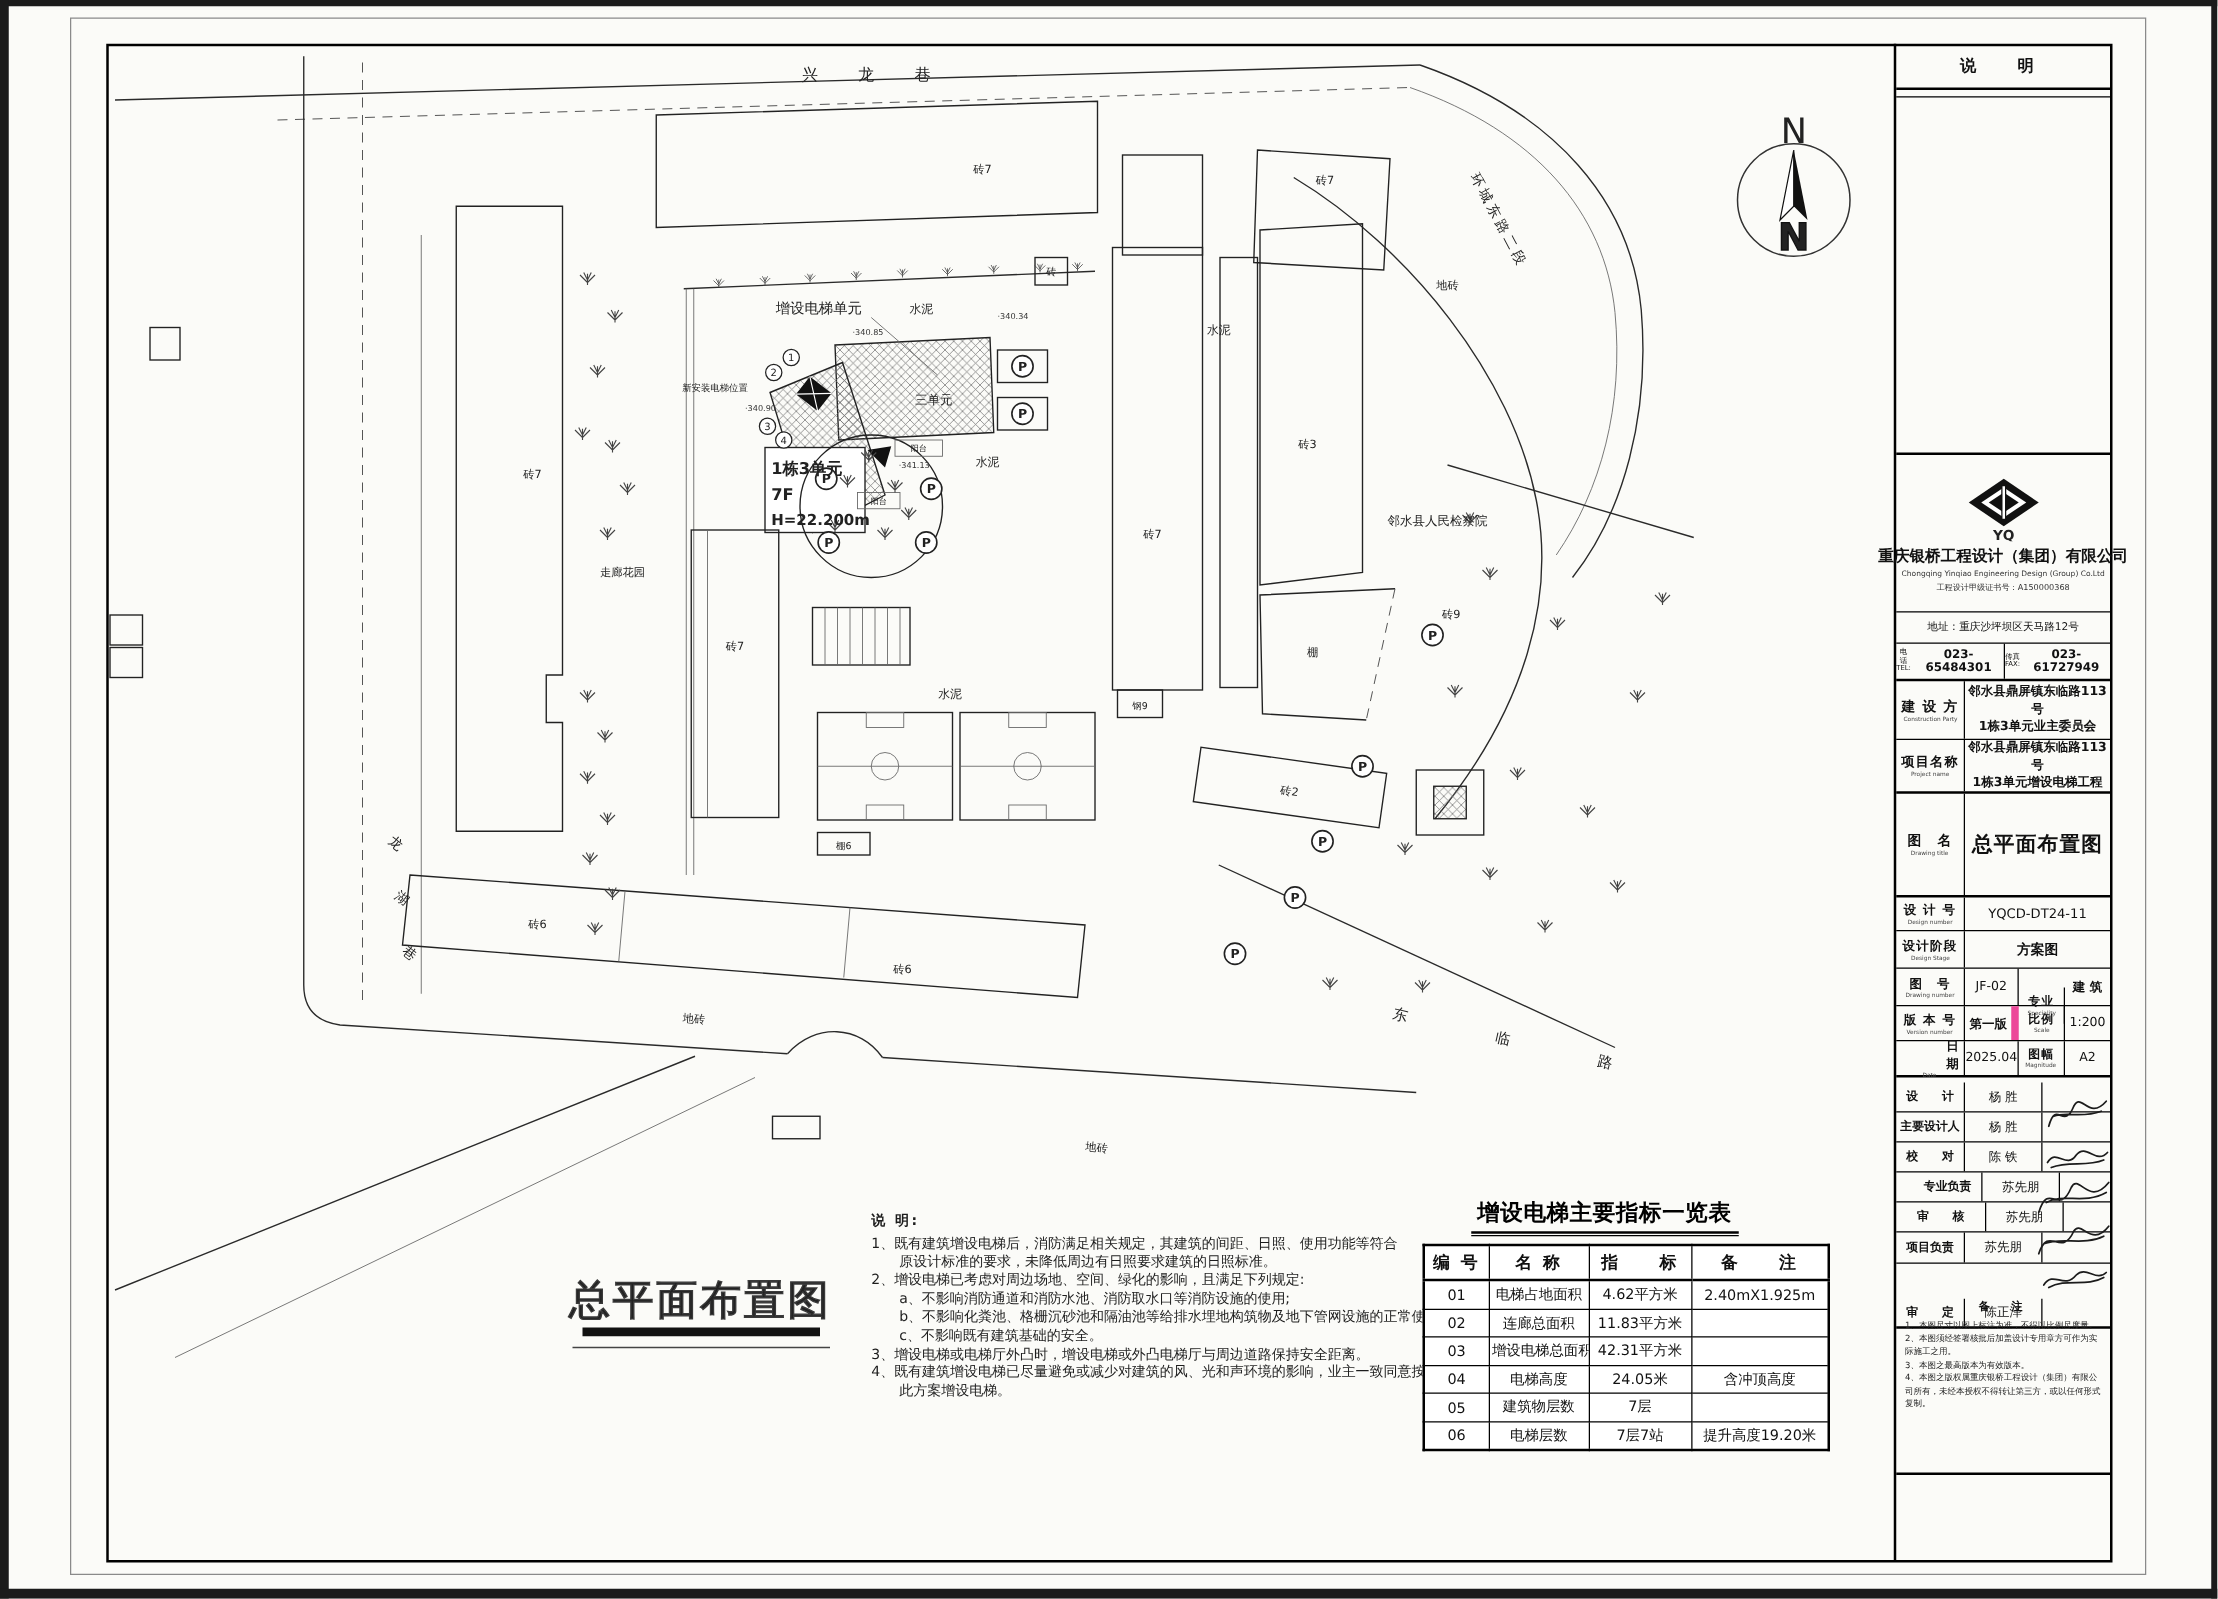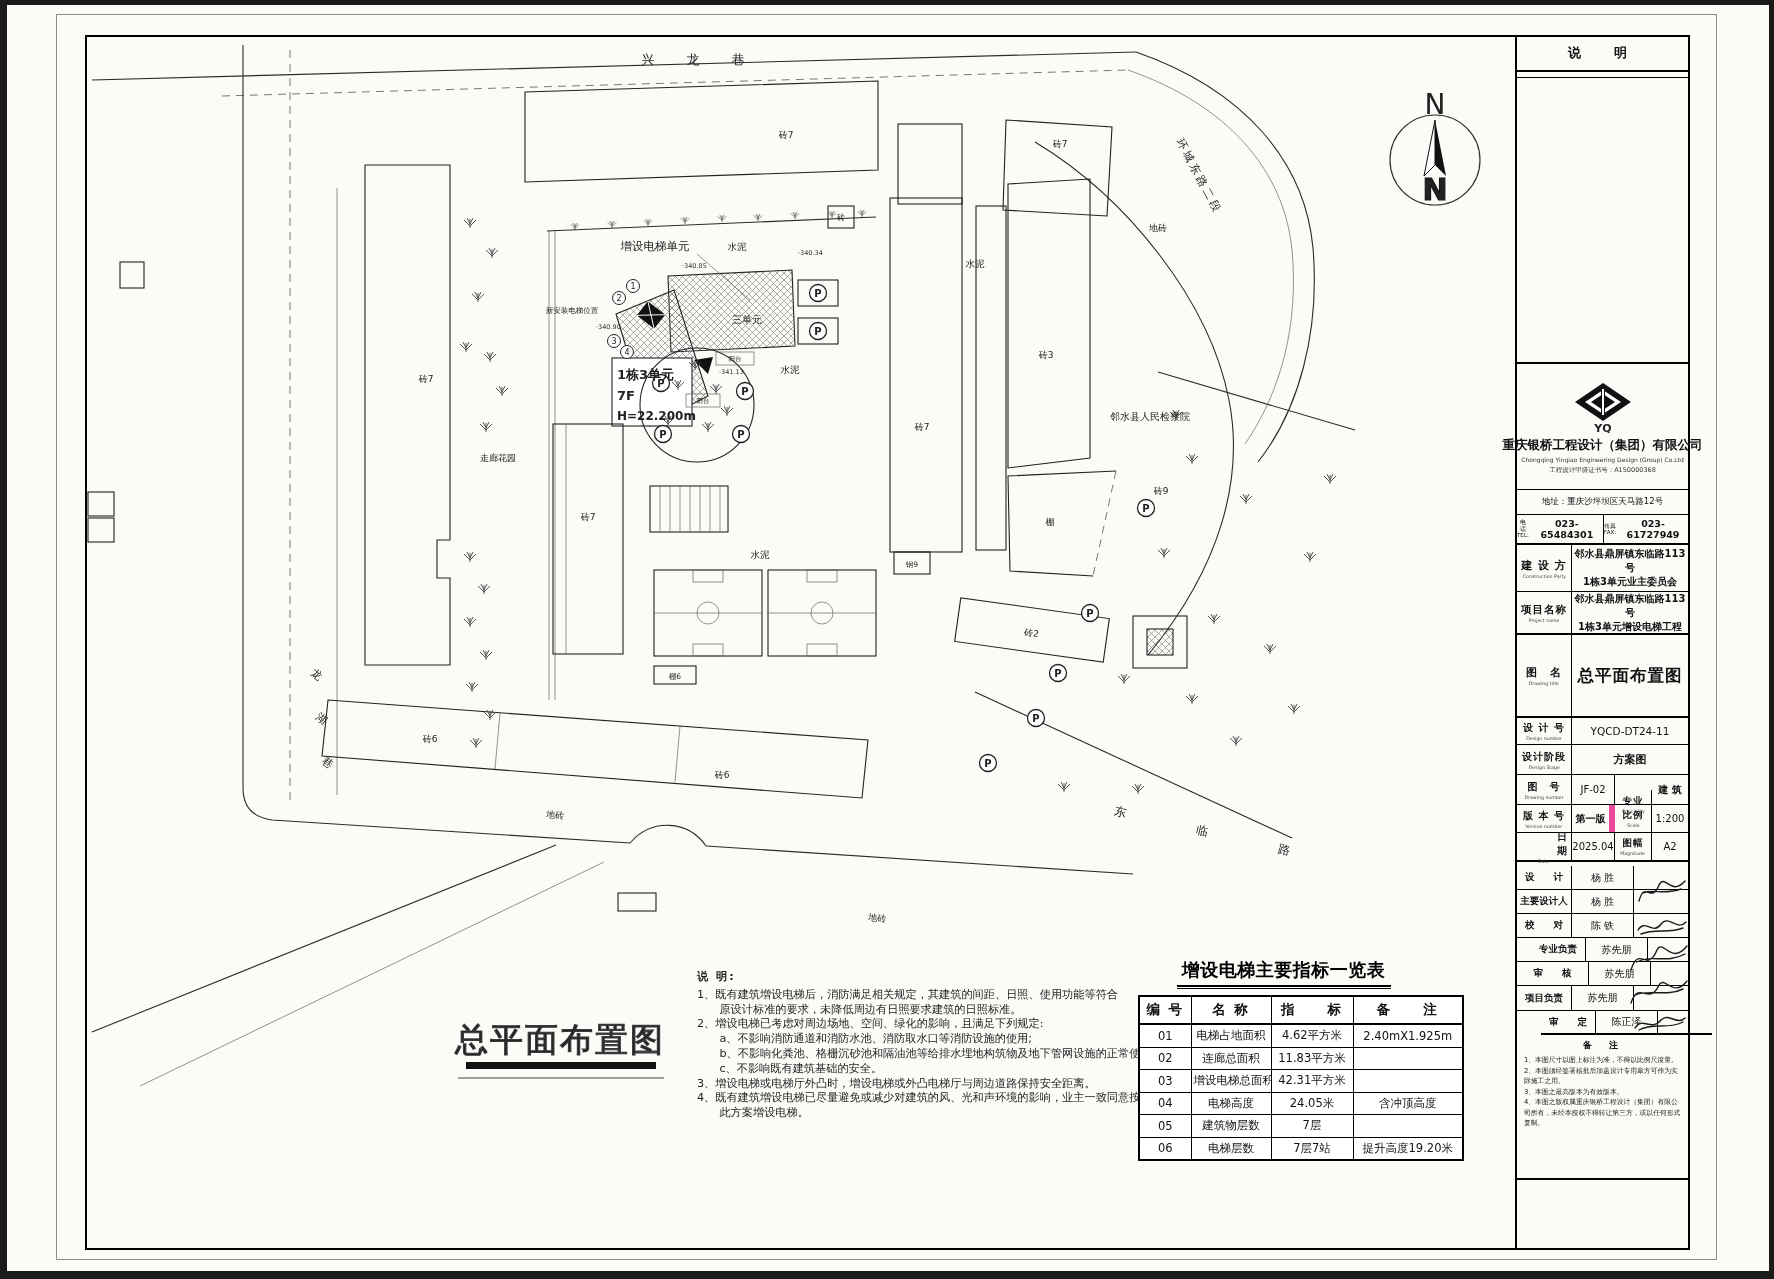--- a/index.html
+++ b/index.html
@@ -555,21 +555,21 @@
   </div>
   <div class="tbrow" style="top:951px;height:25px;">
     <div class="lblc" style="width:55px;">
         <span style="font-size:9.5px;font-weight:bold;">项目负责</span>
       </div>
     <div class="valc" style="width:62px;flex:0 0 62px;border-right:1px solid #000;font-size:10px;">
         <span>苏先朋</span>
       </div>
     <div class="valc"></div>
   </div>
-  <div class="tbrow" style="top:976px;height:24px;border-bottom-width:2.5px;margin-left:24px;">
+  <div class="tbrow" style="top:1004px;height:24px;border-bottom-width:2.5px;">
     <div class="lblc" style="width:55px;">
         <span style="font-size:9.5px;font-weight:bold;">审　　定</span>
       </div>
     <div class="valc" style="width:62px;flex:0 0 62px;border-right:1px solid #000;font-size:10px;">
         <span>陈正泽</span>
       </div>
     <div class="valc"></div>
   </div>
 
   <svg class="abs" style="left:118px;top:836px;" width="54" height="38" viewBox="0 0 54 38">

